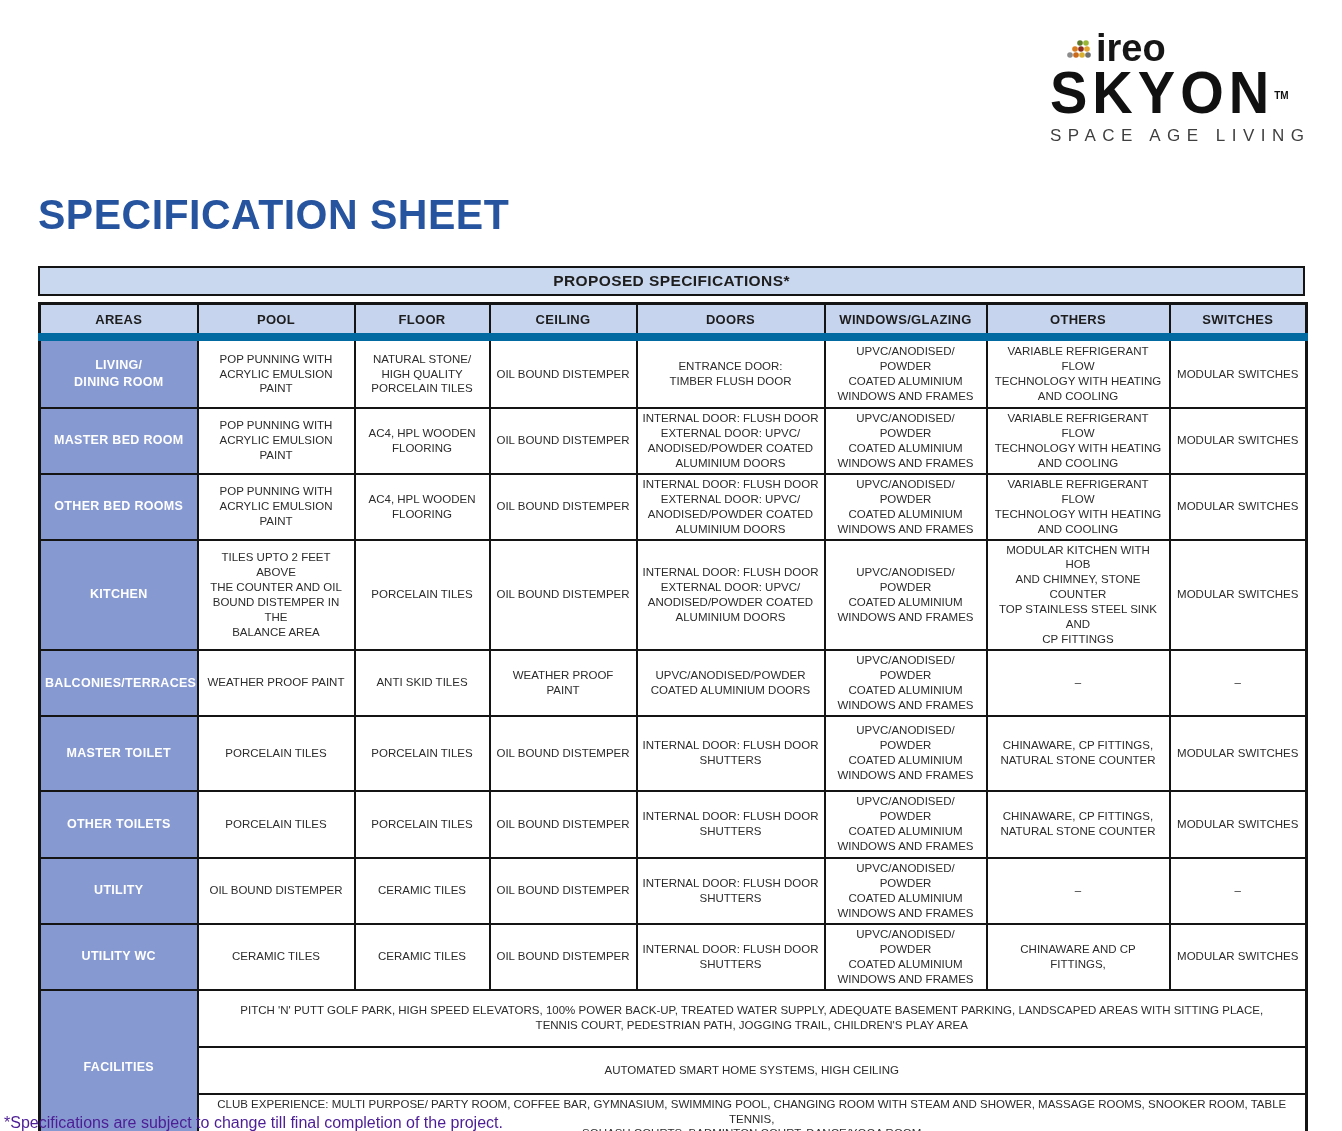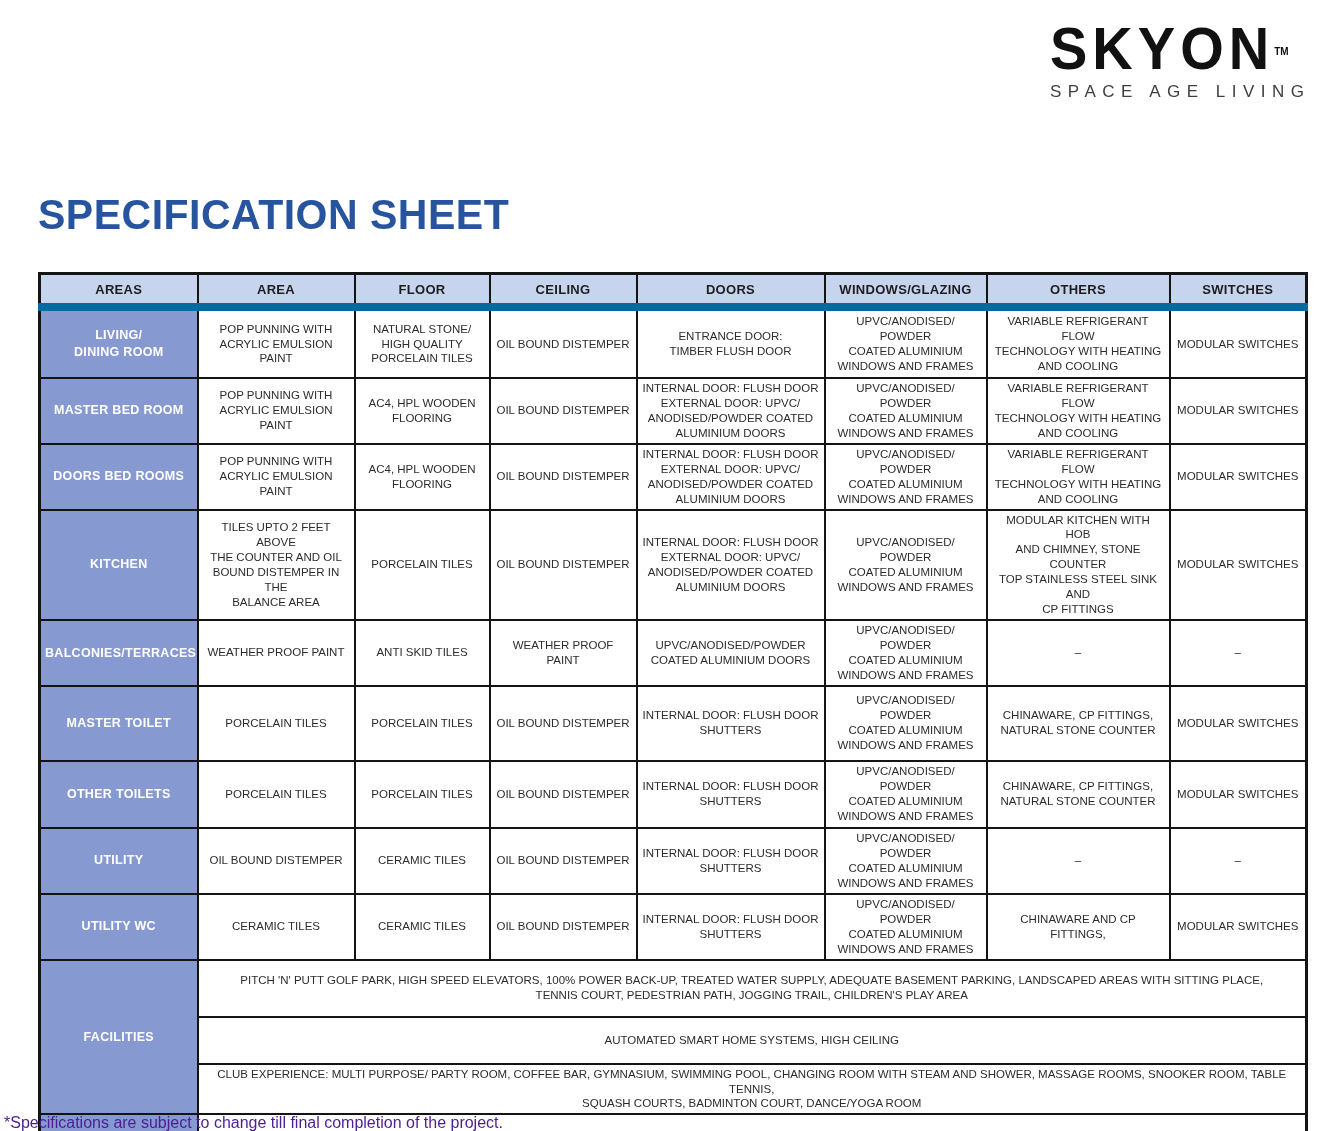--- a/index.html
+++ b/index.html
@@ -37,46 +37,61 @@
 
   
   #footnote{position:absolute;left:4px;top:1114px;font-size:16px;color:#4c1d95;}
 </style>
 </head>
 <body>
 
 <div id="page">
 
   <div id="logo">
+    <div class="ireo-line">
+      <svg width="30" height="26" viewBox="0 0 30 26">
+          <circle cx="14" cy="5" r="2.8" fill="#5d7a2b"></circle>
+          <circle cx="20" cy="5" r="2.8" fill="#9ab636"></circle>
+          <circle cx="9" cy="11" r="2.8" fill="#d97b21"></circle>
+          <circle cx="15" cy="11" r="2.8" fill="#8a2b1e"></circle>
+          <circle cx="21" cy="11" r="2.8" fill="#e3a32a"></circle>
+          <circle cx="4" cy="17" r="2.8" fill="#8c8c8c"></circle>
+          <circle cx="10" cy="17" r="2.8" fill="#c96a1e"></circle>
+          <circle cx="16" cy="17" r="2.8" fill="#d9b02f"></circle>
+          <circle cx="22" cy="17" r="2.8" fill="#6f6f6f"></circle>
+        </svg>
+      <span class="ireo-text">ireo</span>
+    </div>
     <div class="skyon-line">
       <span class="skyon-text">SKYON</span>
       <span class="tm">TM</span>
     </div>
     <div class="tagline">SPACE AGE LIVING</div>
   </div>
 
   <div id="page-title">SPECIFICATION SHEET</div>
 
   <div id="table-wrap">
+    <div id="tbl-title">PROPOSED SPECIFICATIONS*</div>
 
     <table>
       <colgroup>
         <col style="width:158px">
           <col style="width:157px">
           <col style="width:135px">
           <col style="width:147px">
         <col style="width:188px">
           <col style="width:162px">
           <col style="width:183px">
           <col style="width:137px">
       </colgroup>
       <thead>
         <tr>
           <th>AREAS</th>
-          <th>AREA</th>
+          <th>POOL</th>
           <th>FLOOR</th>
           <th>CEILING</th>
           <th>DOORS</th>
           <th>WINDOWS/GLAZING</th>
           <th>OTHERS</th>
           <th>SWITCHES</th>
         </tr>
       </thead>
       <tbody>
         <tr style="height:71px">
@@ -111,21 +126,21 @@
 ALUMINIUM DOORS</td>
           <td class="c">UPVC/ANODISED/ POWDER
 COATED ALUMINIUM
 WINDOWS AND FRAMES</td>
           <td class="c">VARIABLE REFRIGERANT FLOW
 TECHNOLOGY WITH HEATING
 AND COOLING</td>
           <td class="c">MODULAR SWITCHES</td>
         </tr>
         <tr style="height:62px">
-          <td class="rh">DOORS BED ROOMS</td>
+          <td class="rh">OTHER BED ROOMS</td>
           <td class="c">POP PUNNING WITH
 ACRYLIC EMULSION PAINT</td>
           <td class="c">AC4, HPL WOODEN
 FLOORING</td>
           <td class="c">OIL BOUND DISTEMPER</td>
           <td class="c">INTERNAL DOOR: FLUSH DOOR
 EXTERNAL DOOR: UPVC/
 ANODISED/POWDER COATED
 ALUMINIUM DOORS</td>
           <td class="c">UPVC/ANODISED/ POWDER

